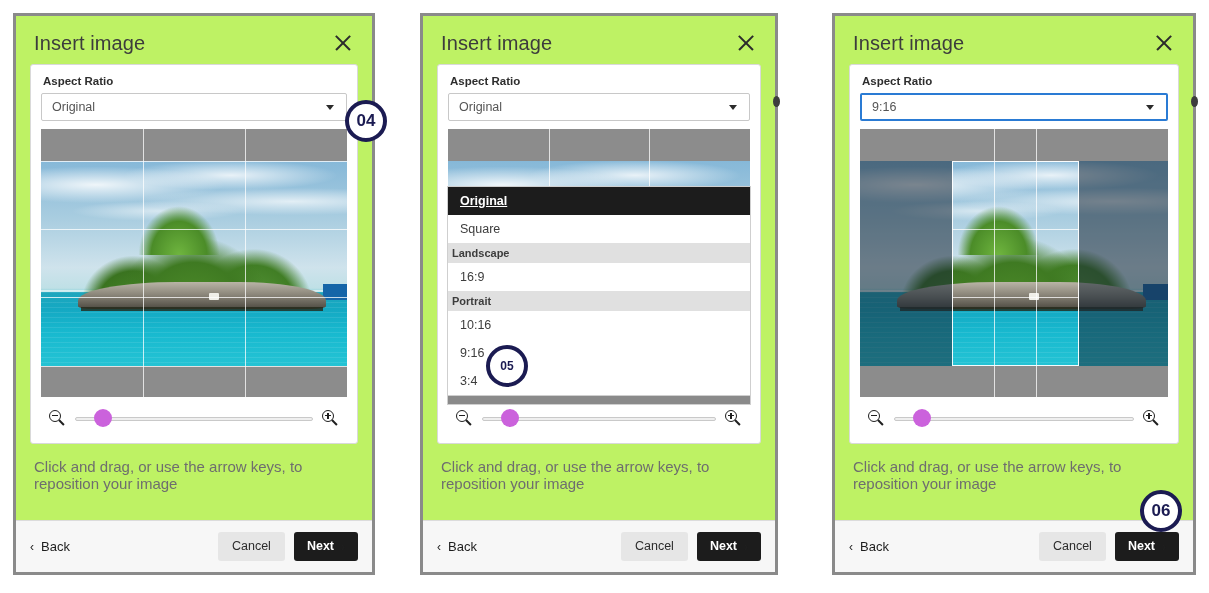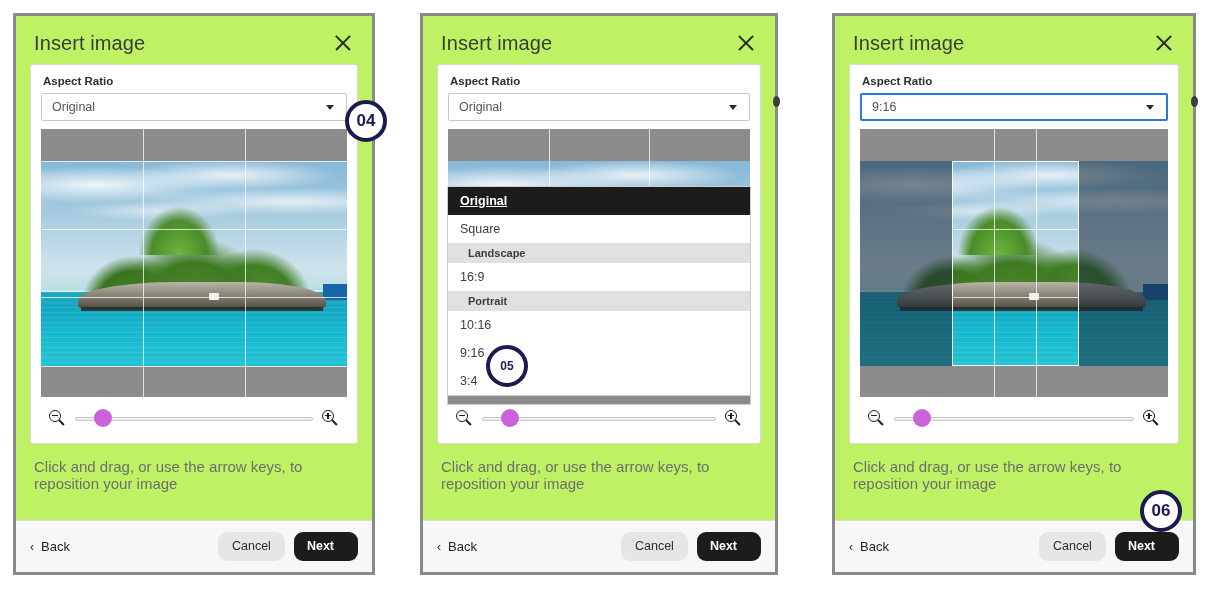--- a/index.html
+++ b/index.html
@@ -219,21 +219,21 @@
     padding:11px 14px;
     height:52px;
   }
   .back-btn {
     display:flex; align-items:center; gap:7px;
     font-size:13px; color:#1e1e1e; font-weight:400; cursor:pointer;
   }
   .chev { font-size:12px; line-height:1; color:#1e1e1e; }
   .foot-right { margin-left:auto; display:flex; align-items:center; gap:9px; }
   .btn {
-    font-size:12.5px; border-radius:9px; cursor:pointer;
+    font-size:12.5px; border-radius:3px; cursor:pointer;
     padding:7px 13px; border:1px solid transparent; line-height:1;
   }
   .btn-cancel { background:#e6e6e6; color:#2c2c2c; }
   .btn-next {
     background:#1c1c1c; color:#ffffff; font-weight:bold;
     display:flex; align-items:center; gap:7px; padding:7px 12px;
   }
 
   
   .dd-wrap {
@@ -246,21 +246,21 @@
     font-size:12.5px; color:#3d3d3d;
     padding:7px 12px;
     background:#fff; cursor:pointer;
   }
   .dd-opt.sel {
     background:#1c1c1c; color:#ffffff; font-weight:bold;
   }
   .dd-opt.sel span { text-decoration:underline; }
   .dd-group {
     font-size:11px; color:#3d3d3d; font-weight:bold;
-    padding:4px 20px; background:#e0e0e0;
+    padding:4px 4px; background:#e0e0e0;
   }
   .dd-scroll {
     height:9px; background:#8a8a8a; border-top:1px solid #cfcfcf;
   }
 
   
   .badge {
     position:absolute;
     border-radius:50%;
     background:#ffffff;

